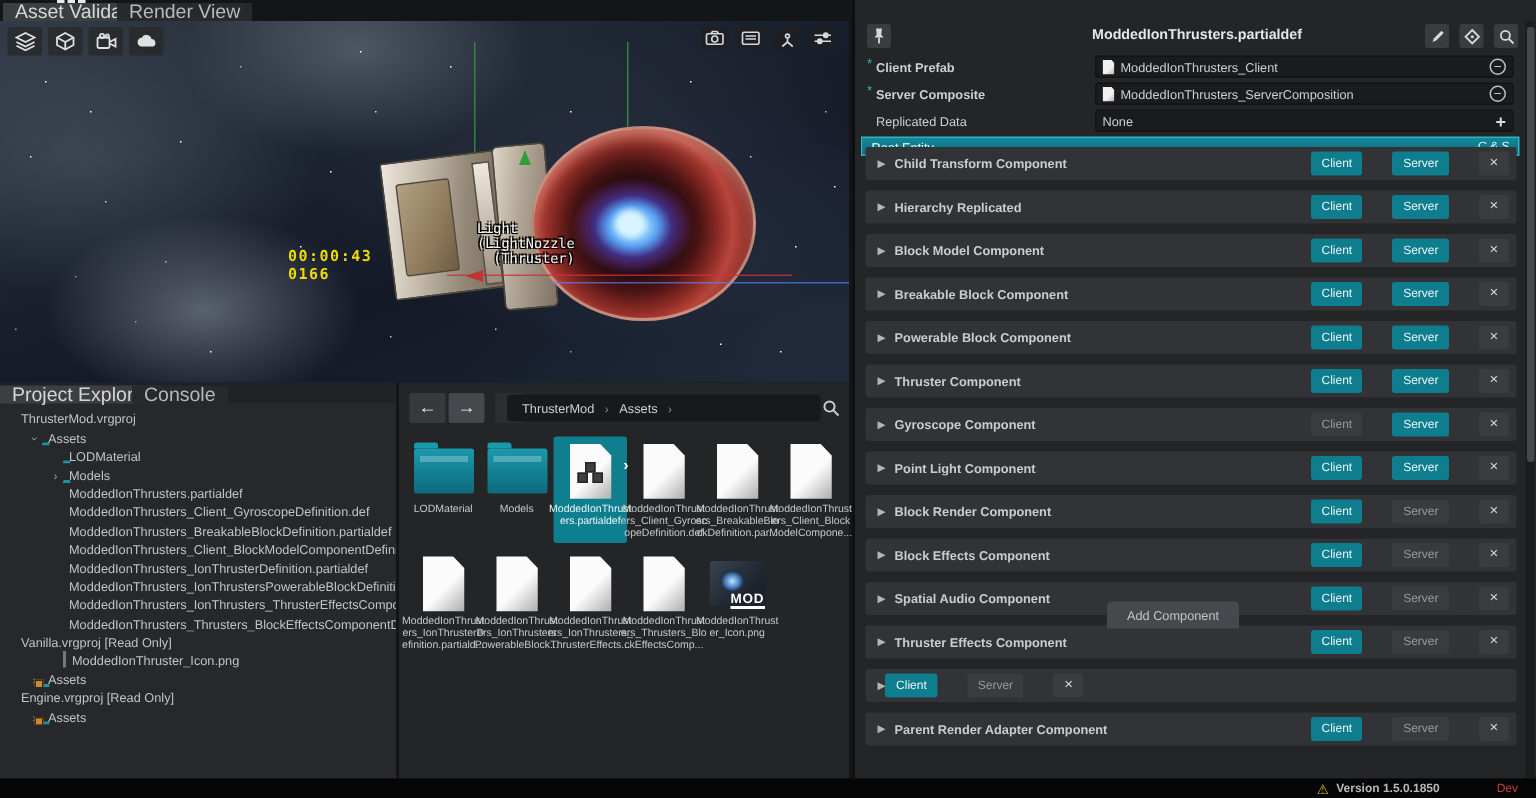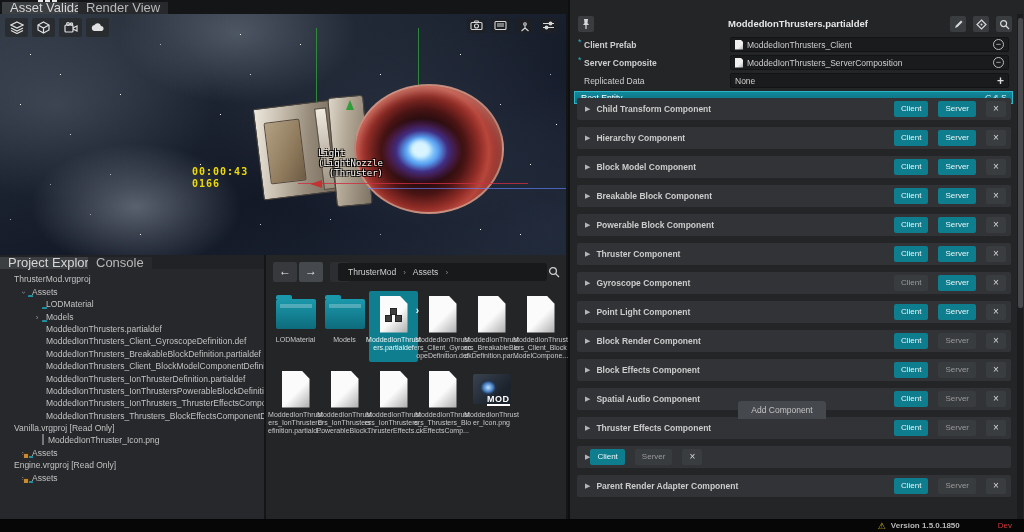--- a/index.html
+++ b/index.html
@@ -120,21 +120,21 @@
   .f-page { width:8px; height:10px; background:linear-gradient(135deg,#f0f0f0 60%,#aaa); clip-path:polygon(0 0,70% 0,100% 26%,100% 100%,0 100%); flex:none; }
   .f-minus { flex:none; width:11px; height:11px; border:1px solid #bdbdbd; border-radius:50%; color:#cfcfcf; font-size:9px; line-height:9px; text-align:center; }
   .f-plus { flex:none; color:#dcdcdc; font-size:12px; font-weight:bold; }
   .root-bar { position:absolute; left:4px; top:91px; width:439px; height:13px; background:linear-gradient(#11899b,#0c6c7d); border:1px solid #2db4c6; display:flex; align-items:center; justify-content:space-between; padding:0 6px; }
   .root-bar .rl { font-size:8.5px; color:#fff; }
   .root-bar .rr { font-size:8px; color:#e8f6f8;font-style:italic; }
   .comp-list { position:absolute; left:7px; top:98px; width:434px; }
   .comp-row { position:relative; height:22px; margin-bottom:7px; background:#313336; border-radius:2px; display:flex; align-items:center; }
   .comp-row .tri { margin-left:8px; font-size:7px; color:#b5b5b5; flex:none; }
   .comp-row .cname { margin-left:6px; font-size:8.5px; font-weight:bold; color:#cccccc; flex:1; white-space:nowrap; overflow:hidden; }
-  .badge { flex:none; height:16px; border-radius:2px; font-size:8px; line-height:16px; padding:0 7px; margin-right:10px; }
+  .badge { flex:none; height:16px; border-radius:2px; font-size:8px; line-height:16px; padding:0 7px; margin-right:20px; }
   .badge.on { background:#0e7d8d; color:#eaf6f8; }
   .badge.off { background:#393c3f; color:#9a9a9a; }
   .xbtn { flex:none; width:20px; height:16px; margin-right:5px; background:#3a3d40; border-radius:2px; color:#d8d8d8; font-size:10px; line-height:15px; text-align:center; }
   .add-comp { position:absolute; left:168px; top:401px; width:88px; height:18px; background:#45484c; border-radius:3px 3px 0 0; color:#c3c3c3; font-size:8.5px; text-align:center; line-height:18px; }
   .vscroll { position:absolute; right:1px; top:14px; width:6px; height:505px; background:#1b1c1e; }
   .vscroll-thumb { position:absolute; left:0.5px; top:4px; width:5px; height:290px; background:#47494c; border-radius:2px; }
 
   
   .statusbar { position:absolute; left:0; top:519px; width:1024px; height:13px; background:#060607; display:flex; align-items:center; justify-content:flex-end; gap:5px; padding-right:12px; }
   .statusbar .warn { color:#e0bc1c; font-size:9px; line-height:10px; }
@@ -509,21 +509,21 @@
     <div class="comp-list" id="component-list">
         <div class="comp-row">
           <span class="tri">▶</span>
           <span class="cname">Child Transform Component</span>
           <span class="badge on">Client</span>
           <span class="badge on">Server</span>
           <span class="xbtn">×</span>
         </div>
         <div class="comp-row">
           <span class="tri">▶</span>
-          <span class="cname">Hierarchy Component</span>
+          <span class="cname">Hierarchy Replicated</span>
           <span class="badge on">Client</span>
           <span class="badge on">Server</span>
           <span class="xbtn">×</span>
         </div>
         <div class="comp-row">
           <span class="tri">▶</span>
           <span class="cname">Block Model Component</span>
           <span class="badge on">Client</span>
           <span class="badge on">Server</span>
           <span class="xbtn">×</span>

